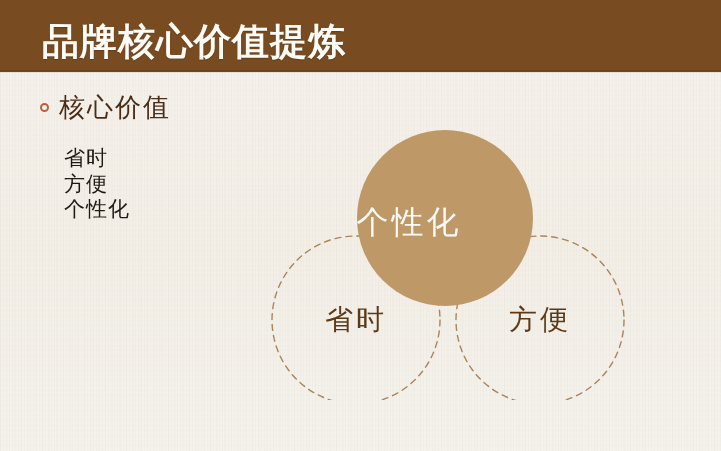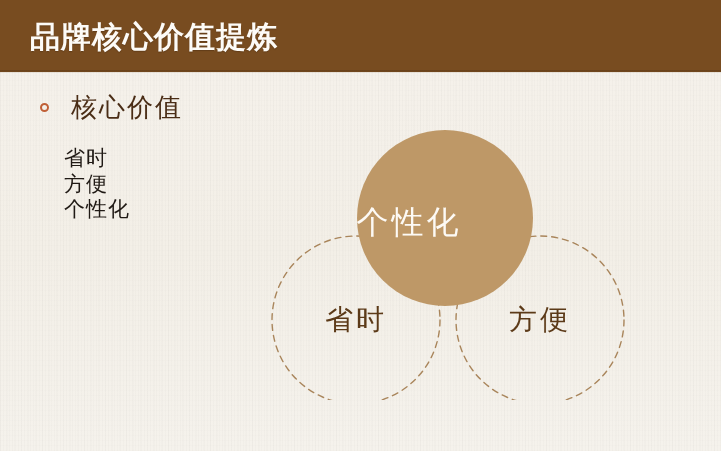--- a/index.html
+++ b/index.html
@@ -51,39 +51,38 @@
   .title-bar-shade {
     position: absolute;
     left: 0;
     top: 70px;
     width: 721px;
     height: 3px;
     background: linear-gradient(180deg, rgba(90,56,22,0.55), rgba(120,76,32,0.0));
   }
   .slide-title {
     position: absolute;
-    left: 30px;
+    left: 42px;
     top: 17px;
     font-family: "DejaVu Sans", "Liberation Sans", sans-serif;
-    font-size: 30px;
+    font-size: 37px;
     font-weight: bold;
     letter-spacing: 1px;
     color: #fdfbf7;
     white-space: nowrap;
     text-shadow: 0 1px 1px rgba(60,35,12,0.35);
   }
 
   
   .bullet-row {
     position: absolute;
     left: 40px;
     top: 94px;
     display: flex;
     align-items: center;
-    gap: 12px;
   }
   .bullet-marker {
     width: 9px;
     height: 9px;
     border: 2px solid #c05f36;
     border-radius: 50%;
     box-sizing: border-box;
     margin-right: 10px;
     flex: 0 0 auto;
   }

